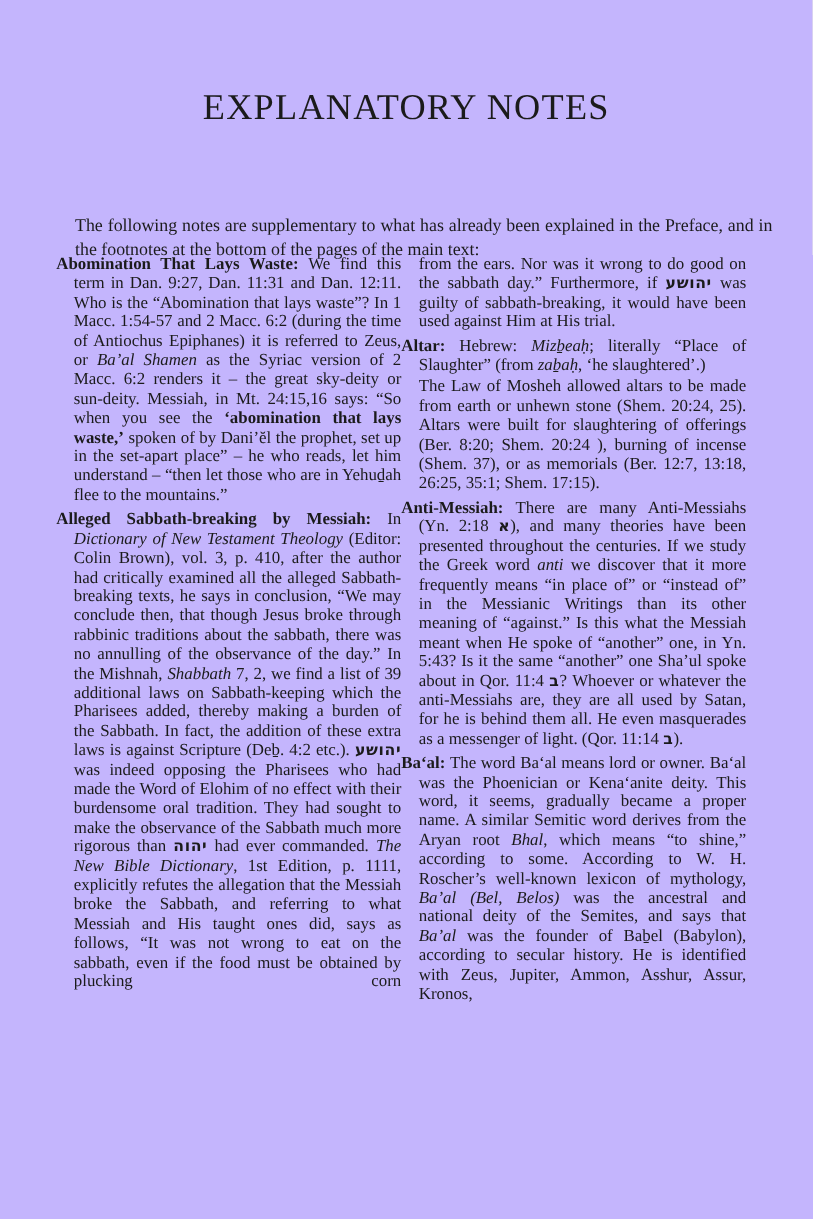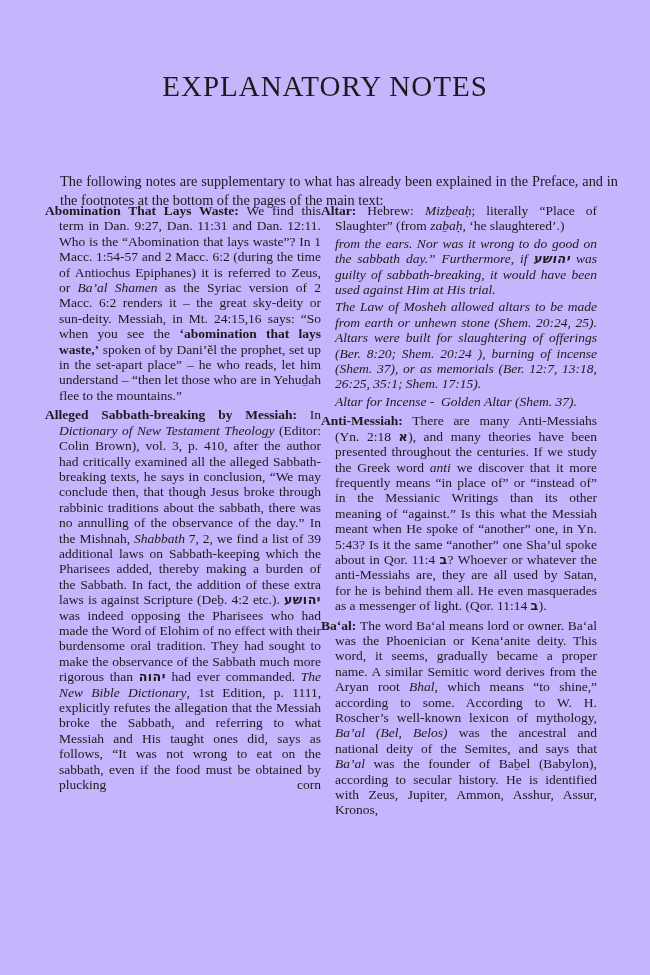--- a/index.html
+++ b/index.html
@@ -49,21 +49,21 @@
     line-height: 15.4px;
   }
   .para {
     margin: 0;
     text-align: justify;
     hyphens: manual;
   }
   .para.entry { padding-left: 14px; text-indent: -14px; }
   .para.cont  { padding-left: 14px; text-indent: 0; }
   .para + .para.entry { margin-top: 4px; }
-  .para + .para.cont  { margin-top: 2px; font-style: italic; }
+  .para + .para.cont  { margin-top: 2px; }
   .para.jlast { text-align-last: justify; }
   .sb { font-weight: bold; }
   .si { font-style: italic; }
   .sh {
     font-family: "DejaVu Sans", sans-serif;
     font-weight: bold;
     font-size: 0.93em;
     letter-spacing: 0.5px;
   }
 </style>
@@ -72,21 +72,20 @@
 
 <div class="page">
   <h1 class="title">EXPLANATORY NOTES</h1>
   <p class="intro">The following notes are supplementary to what has already been explained in the Preface, and in the footnotes at the bottom of the pages of the main text:</p>
   <div class="cols">
     <div class="col">
         <p class="para entry"><span class="sb">Abomination That Lays Waste: </span><span class="sn">We find this term in Dan. 9:27, Dan. 11:31 and Dan. 12:11. Who is the “Abomination that lays waste”? In 1 Macc. 1:54-57 and 2 Macc. 6:2 (during the time of Antiochus Epiphanes) it is referred to Zeus, or </span><span class="si">Ba’al Shamen</span><span class="sn"> as the Syriac version of 2 Macc. 6:2 renders it – the great sky-deity or sun-deity. Messiah, in Mt. 24:15,16 says: “So when you see the </span><span class="sb">‘abomination that lays waste,’</span><span class="sn"> spoken of by Dani’ĕl the prophet, set up in the set-apart place” – he who reads, let him understand – “then let those who are in Yehuḏah flee to the mountains.”</span></p>
         <p class="para entry jlast"><span class="sb">Alleged Sabbath-breaking by Messiah: </span><span class="sn">In </span><span class="si">Dictionary of New Testament Theology</span><span class="sn"> (Editor: Colin Brown), vol. 3, p. 410, after the author had critically examined all the alleged Sabbath-breaking texts, he says in conclusion, “We may conclude then, that though Jesus broke through rabbinic traditions about the sabbath, there was no annulling of the observance of the day.” In the Mishnah, </span><span class="si">Shabbath</span><span class="sn"> 7, 2, we find a list of 39 additional laws on Sabbath-keeping which the Pharisees added, thereby making a burden of the Sabbath. In fact, the addition of these extra laws is against Scripture (Deḇ. 4:2 etc.). </span><span class="sh">יהושע</span><span class="sn"> was indeed opposing the Pharisees who had made the Word of Elohim of no effect with their burdensome oral tradition. They had sought to make the observance of the Sabbath much more rigorous than </span><span class="sh">יהוה</span><span class="sn"> had ever commanded. </span><span class="si">The New Bible Dictionary</span><span class="sn">, 1st Edition, p. 1111, explicitly refutes the allegation that the Messiah broke the Sabbath, and referring to what Messiah and His taught ones did, says as follows, “It was not wrong to eat on the sabbath, even if the food must be obtained by plucking corn</span></p>
       </div>
     <div class="col">
+        <p class="para cont"><span class="sn">from the ears. Nor was it wrong to do good on the sabbath day.” Furthermore, if </span><span class="sh">יהושע</span><span class="sn"> was guilty of sabbath-breaking, it would have been used against Him at His trial.</span></p>
         <p class="para entry"><span class="sb">Altar: </span><span class="sn">Hebrew: </span><span class="si">Mizḇeaḥ</span><span class="sn">; literally “Place of Slaughter” (from </span><span class="si">zaḇaḥ</span><span class="sn">, ‘he slaughtered’.)</span></p>
-        <p class="para cont"><span class="sn">from the ears. Nor was it wrong to do good on the sabbath day.” Furthermore, if </span><span class="sh">יהושע</span><span class="sn"> was guilty of sabbath-breaking, it would have been used against Him at His trial.</span></p>
         <p class="para cont"><span class="sn">The Law of Mosheh allowed altars to be made from earth or unhewn stone (Shem. 20:24, 25). Altars were built for slaughtering of offerings (Ber. 8:20; Shem. 20:24 ), burning of incense (Shem. 37), or as memorials (Ber. 12:7, 13:18, 26:25, 35:1; Shem. 17:15).</span></p>
-        <p class="para cont"><span class="sn">Altar for Incense - &nbsp;Golden Altar (Shem. 37).</span></p>
         <p class="para entry"><span class="sb">Anti-Messiah: </span><span class="sn">There are many Anti-Messiahs (Yn. </span><span class="sh">א</span><span class="sn"> 2:18), and many theories have been presented throughout the centuries. If we study the Greek word </span><span class="si">anti</span><span class="sn"> we discover that it more frequently means “in place of” or “instead of” in the Messianic Writings than its other meaning of “against.” Is this what the Messiah meant when He spoke of “another” one, in Yn. 5:43? Is it the same “another” one Sha’ul spoke about in Qor. </span><span class="sh">ב</span><span class="sn"> 11:4? Whoever or whatever the anti-Messiahs are, they are all used by Satan, for he is behind them all. He even masquerades as a messenger of light. (Qor. </span><span class="sh">ב</span><span class="sn"> 11:14).</span></p>
         <p class="para entry jlast"><span class="sb">Ba‘al: </span><span class="sn">The word Ba‘al means lord or owner. Ba‘al was the Phoenician or Kena‘anite deity. This word, it seems, gradually became a proper name. A similar Semitic word derives from the Aryan root </span><span class="si">Bhal</span><span class="sn">, which means “to shine,” according to some. According to W. H. Roscher’s well-known lexicon of mythology, </span><span class="si">Ba’al (Bel, Belos)</span><span class="sn"> was the ancestral and national deity of the Semites, and says that </span><span class="si">Ba’al</span><span class="sn"> was the founder of Baḇel (Babylon), according to secular history. He is identified with Zeus, Jupiter, Ammon, Asshur, Assur, Kronos,</span></p>
       </div>
   </div>
 </div>
 
 </body></html>

